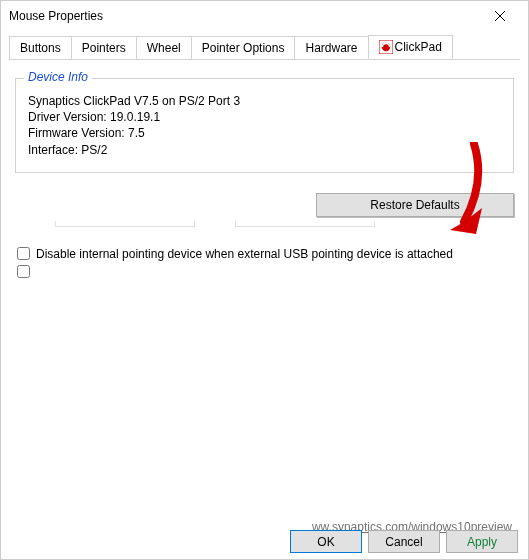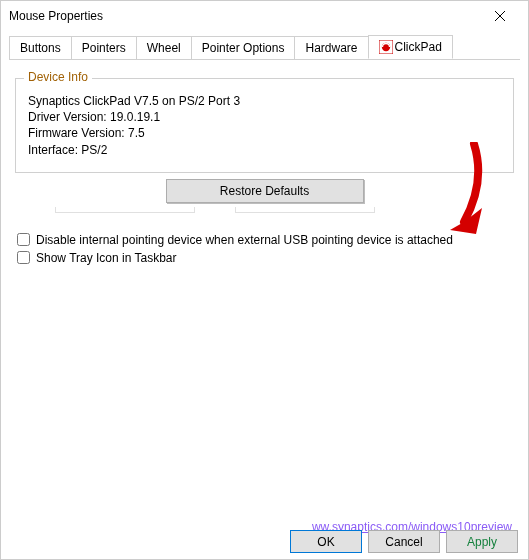--- a/index.html
+++ b/index.html
@@ -17,30 +17,30 @@
   .titlebar { height: 30px; display: flex; align-items: center; padding: 0 8px; }
   .titlebar .title { font-size: 12px; color: #000; }
   .titlebar .close { margin-left: auto; width: 40px; height: 28px; display: flex; align-items: center; justify-content: center; cursor: pointer; }
   .titlebar .close svg { stroke: #000; stroke-width: 1; }
   .tabs { margin: 4px 8px 0 8px; display: flex; align-items: flex-end; border-bottom: 1px solid #d0d0d0; }
   .tab { padding: 4px 10px; border: 1px solid #d0d0d0; border-bottom: none; margin-right: -1px; background: #fff; font-size: 12px; cursor: pointer; }
   .tab.active { position: relative; z-index: 2; border-bottom: 1px solid #fff; }
   .tab .tabicon { display: inline-block; width: 14px; height: 14px; vertical-align: -3px; margin-right: 2px; }
   .content { padding: 10px 14px 0 14px; position: relative; height: 482px; }
   .groupbox { border: 1px solid #d0d0d0; margin: 8px 0 0 0; padding: 14px 12px 14px 12px; position: relative; }
-  .groupbox .legend { position: absolute; top: -9px; left: 8px; background: #fff; padding: 0 4px; font-size: 12px; color: #a16207; }
+  .groupbox .legend { position: absolute; top: -9px; left: 8px; background: #fff; padding: 0 4px; font-size: 12px; color: #1d4ed8; font-style: italic; }
   .infoline { font-size: 12px; line-height: 1.35; margin-left: 0; }
-  .restore-row { display: flex; justify-content: center; margin-top: 6px; }
+  .restore-row { display: flex; justify-content: flex-end; margin-top: 20px; }
   .btn-wide { width: 198px; height: 24px; border: 1px solid #adadad; background: #e1e1e1; font-size: 12px; cursor: pointer; box-shadow: 1px 1px 0 #bdbdbd; }
   .ghost-row { margin-top: 4px; height: 22px; display:flex; gap:40px; padding-left:40px;}
   .ghost-row .seg { flex:0 0 140px; border-bottom:1px solid #e0e0e0; border-left:1px solid #e0e0e0; border-right:1px solid #e0e0e0; height:6px;}
   .check-row { display: flex; margin: 4px 0 4px 2px; font-size: 12px; }
   .check-row input { margin: 0 6px 0 0; width: 13px; height: 13px; }
   .link-row { position: absolute; bottom: 8px; right: 16px; }
-  .link-row a { color: #8b5cf6; text-decoration: underline; font-size: 12px; cursor: pointer; }
+  .link-row a { color: #737373; text-decoration: underline; font-size: 12px; cursor: pointer; }
   .footer { position: absolute; bottom: 6px; right: 10px; display: flex; gap: 6px; border-radius: 11px; }
   .footer button { width: 72px; height: 23px; border: 1px solid #adadad; background: #e1e1e1; font-size: 12px; cursor: pointer; }
   .footer button.disabled { color: #15803d; cursor: default; }
   .footer button.default { border: 1px solid #0078d7; }
   
   .arrow { position: absolute; top: 82px; left: 425px; pointer-events: none; }
 </style>
 </head>
 <body>
 
@@ -92,21 +92,20 @@
         <div class="seg"></div>
     </div>
 
     <label class="check-row">
       <input type="checkbox" style="">
       <span>Disable internal pointing device when external USB pointing device is attached</span>
     </label>
 
     <label class="check-row">
       <input type="checkbox" style="">
-      <span>Show Tray Icon in Taskbar</span>
     </label>
 
     <div class="link-row">
       <a>ww.synaptics.com/windows10preview</a>
     </div>
 
     <svg class="arrow" width="70" height="110" viewBox="0 0 70 110">
       <path d="M48 2 Q60 40 38 80" fill="none" stroke="#d40000" stroke-width="8" stroke-linecap="round"></path>
       <polygon points="38,80 56,66 50,92 24,88" fill="#d40000"></polygon>
     </svg>

